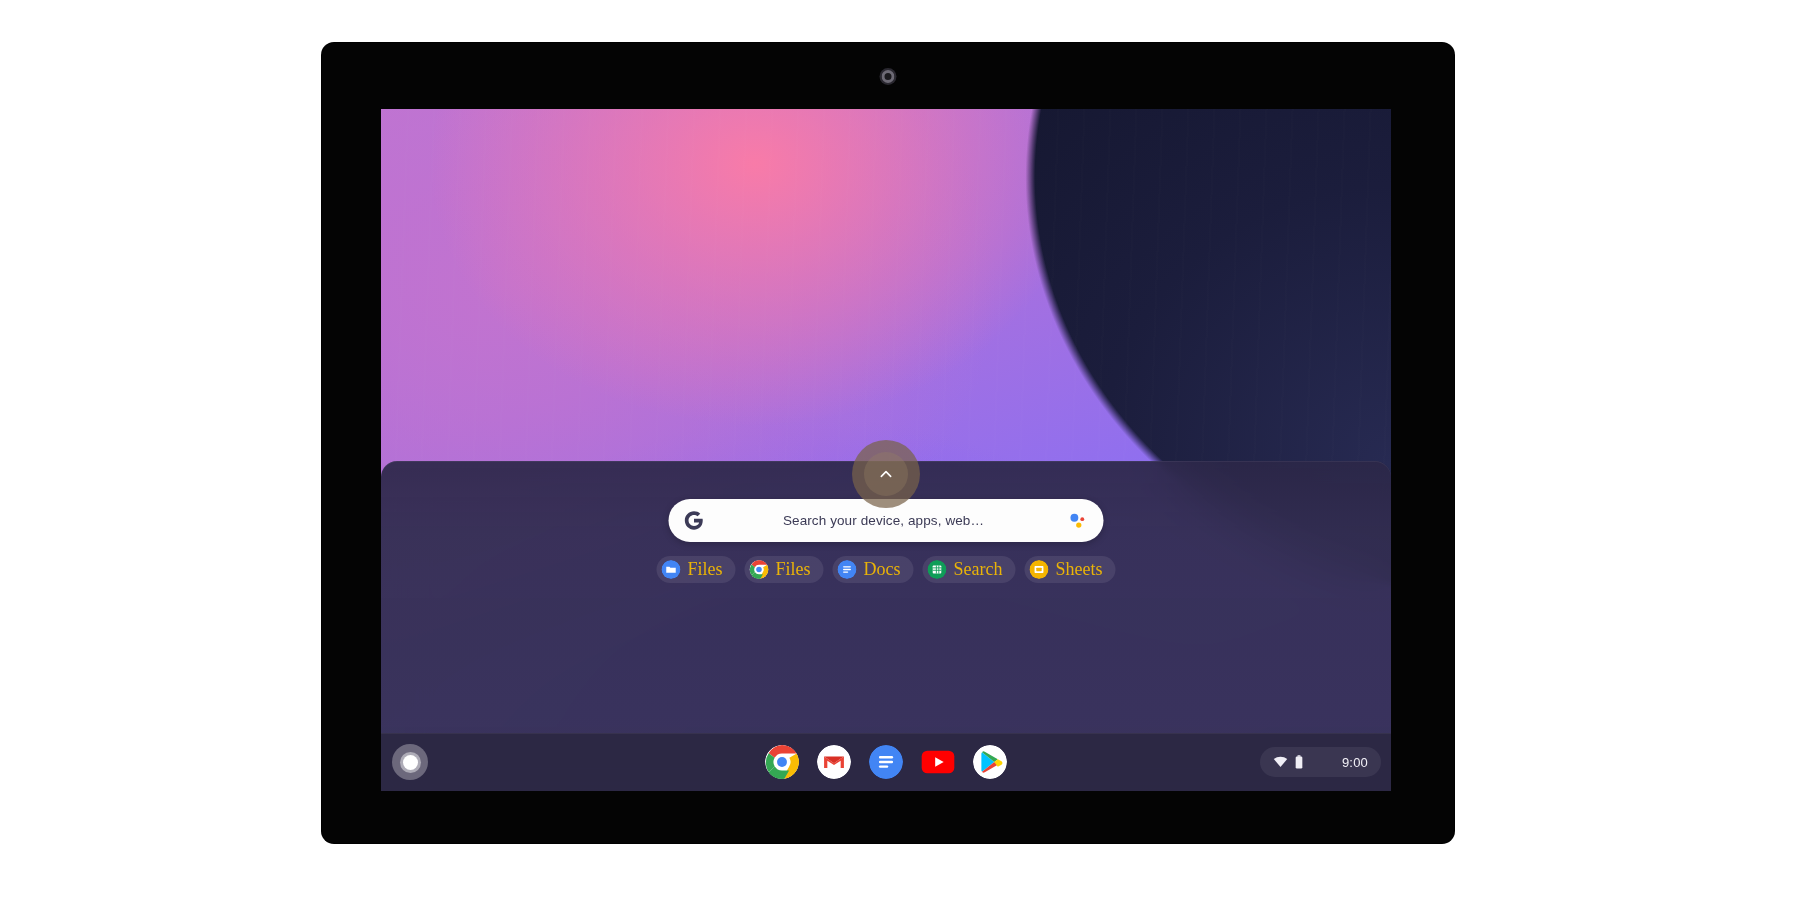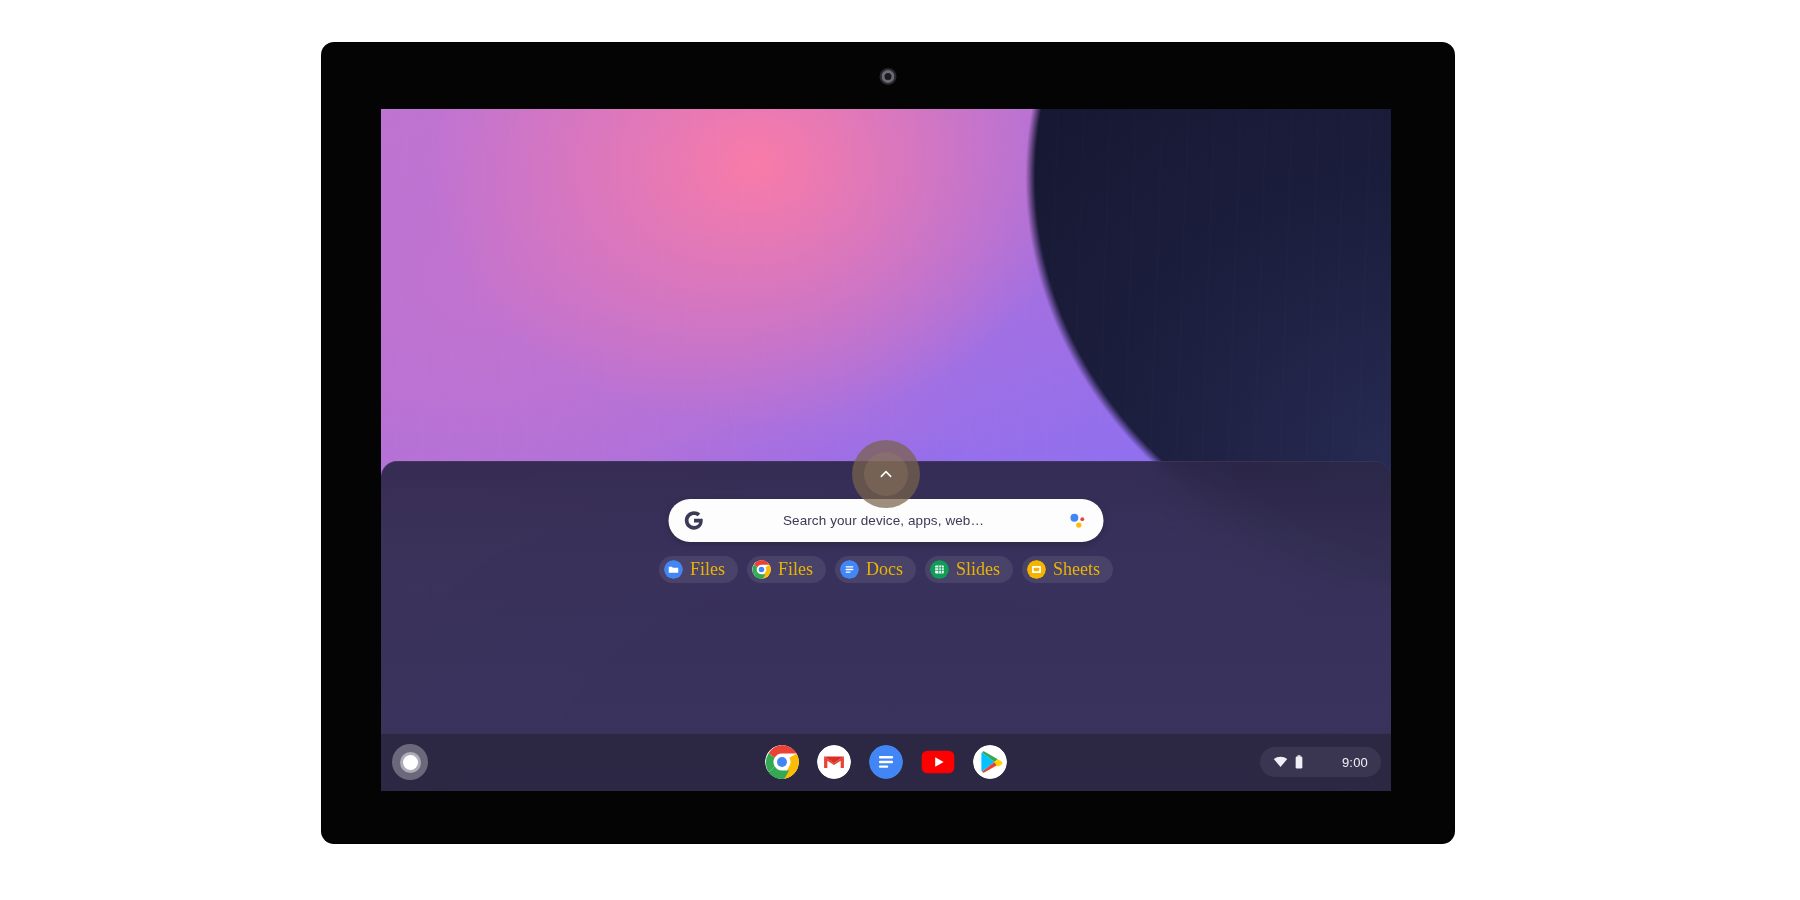--- a/index.html
+++ b/index.html
@@ -351,21 +351,21 @@
 
         <div class="chip">
           <svg class="chip-icon" viewBox="0 0 24 24">
             <circle cx="12" cy="12" r="12" fill="#0f9d58"></circle>
             <rect x="6.6" y="6.9" width="10.8" height="10.2" rx="1" fill="#ffffff"></rect>
             <rect x="6.6" y="9.4" width="10.8" height="1.1" fill="#0f9d58"></rect>
             <rect x="6.6" y="12.4" width="10.8" height="1.1" fill="#0f9d58"></rect>
             <rect x="10.6" y="6.9" width="1.1" height="10.2" fill="#0f9d58"></rect>
             <rect x="13.8" y="6.9" width="1.1" height="10.2" fill="#0f9d58"></rect>
           </svg>
-          <span class="chip-label">Slides</span>
+          <span class="chip-label">Search</span>
         </div>
 
         <div class="chip">
           <svg class="chip-icon" viewBox="0 0 24 24">
             <circle cx="12" cy="12" r="12" fill="#f4b400"></circle>
             <rect x="6.4" y="7.6" width="11.2" height="8.8" rx="1" fill="#ffffff"></rect>
             <rect x="8.6" y="9.9" width="6.8" height="4.2" rx=".5" fill="#f4b400"></rect>
           </svg>
           <span class="chip-label">Sheets</span>
         </div>

